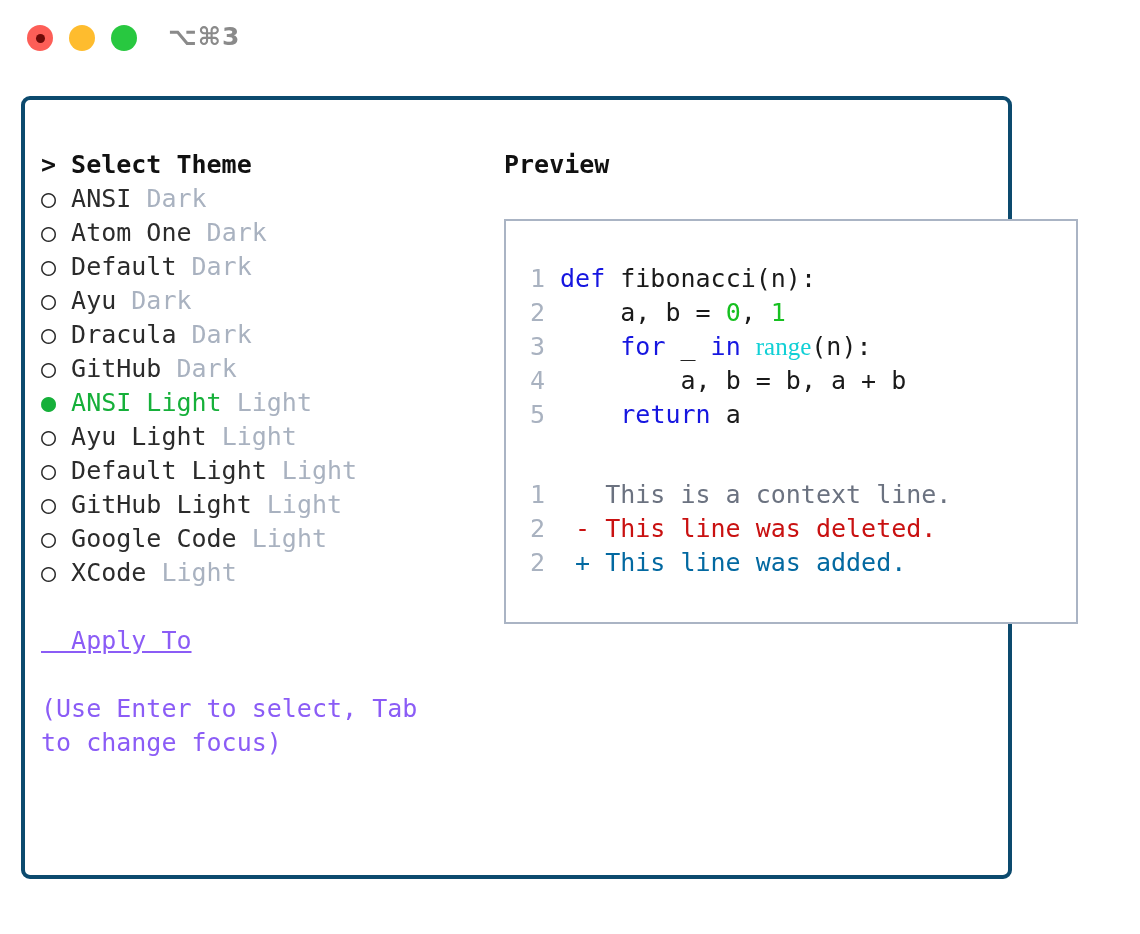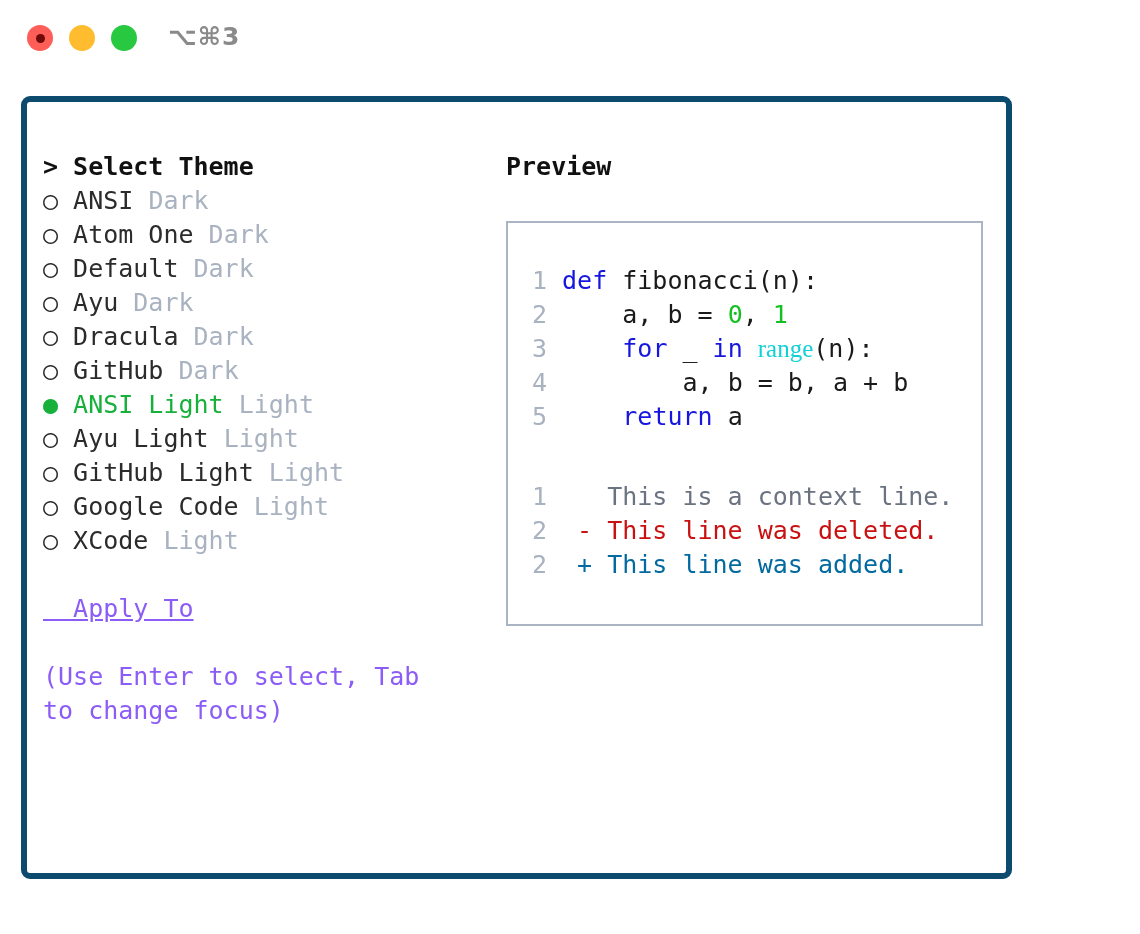--- a/index.html
+++ b/index.html
@@ -73,21 +73,21 @@
     white-space: nowrap;
   }
 
   
   .panel {
     position: absolute;
     left: 21px;
     top: 96px;
     width: 991px;
     height: 783px;
-    border: 6px solid #0c4a6e;
+    border: 4px solid #0c4a6e;
     border-radius: 9px;
     box-sizing: border-box;
     background: #ffffff;
   }
 
   .columns {
     position: absolute;
     left: 0; top: 0;
     width: 100%; height: 100%;
   }
@@ -155,21 +155,21 @@
     font-family: "DejaVu Sans Mono", monospace;
     font-size: 25px;
     font-weight: 700;
     color: #111111;
     line-height: 34px;
     white-space: pre;
   }
 
   .preview-box {
     margin-top: 37px;
-    width: 477px;
+    width: 574px;
     height: 405px;
     border: 2px solid #aab4c4;
     box-sizing: border-box;
     background: #ffffff;
     position: relative;
   }
 
   .code {
     position: absolute;
     left: 13px;
@@ -228,20 +228,21 @@
 
         <div id="theme-list">
             <div class="opt-row"><span class="marker">○ </span><span class="opt-label">ANSI</span><span class="opt-tag"> Dark</span></div>
             <div class="opt-row"><span class="marker">○ </span><span class="opt-label">Atom One</span><span class="opt-tag"> Dark</span></div>
             <div class="opt-row"><span class="marker">○ </span><span class="opt-label">Default</span><span class="opt-tag"> Dark</span></div>
             <div class="opt-row"><span class="marker">○ </span><span class="opt-label">Ayu</span><span class="opt-tag"> Dark</span></div>
             <div class="opt-row"><span class="marker">○ </span><span class="opt-label">Dracula</span><span class="opt-tag"> Dark</span></div>
             <div class="opt-row"><span class="marker">○ </span><span class="opt-label">GitHub</span><span class="opt-tag"> Dark</span></div>
             <div class="opt-row selected"><span class="marker">● </span><span class="opt-label">ANSI Light</span><span class="opt-tag"> Light</span></div>
             <div class="opt-row"><span class="marker">○ </span><span class="opt-label">Ayu Light</span><span class="opt-tag"> Light</span></div>
+            <div class="opt-row"><span class="marker">○ </span><span class="opt-label">Default Light</span><span class="opt-tag"> Light</span></div>
             <div class="opt-row"><span class="marker">○ </span><span class="opt-label">GitHub Light</span><span class="opt-tag"> Light</span></div>
             <div class="opt-row"><span class="marker">○ </span><span class="opt-label">Google Code</span><span class="opt-tag"> Light</span></div>
             <div class="opt-row"><span class="marker">○ </span><span class="opt-label">XCode</span><span class="opt-tag"> Light</span></div>
           </div>
 
         <div class="spacer-lg"></div>
 
         <div class="apply-head">  Apply To</div>
 
 

